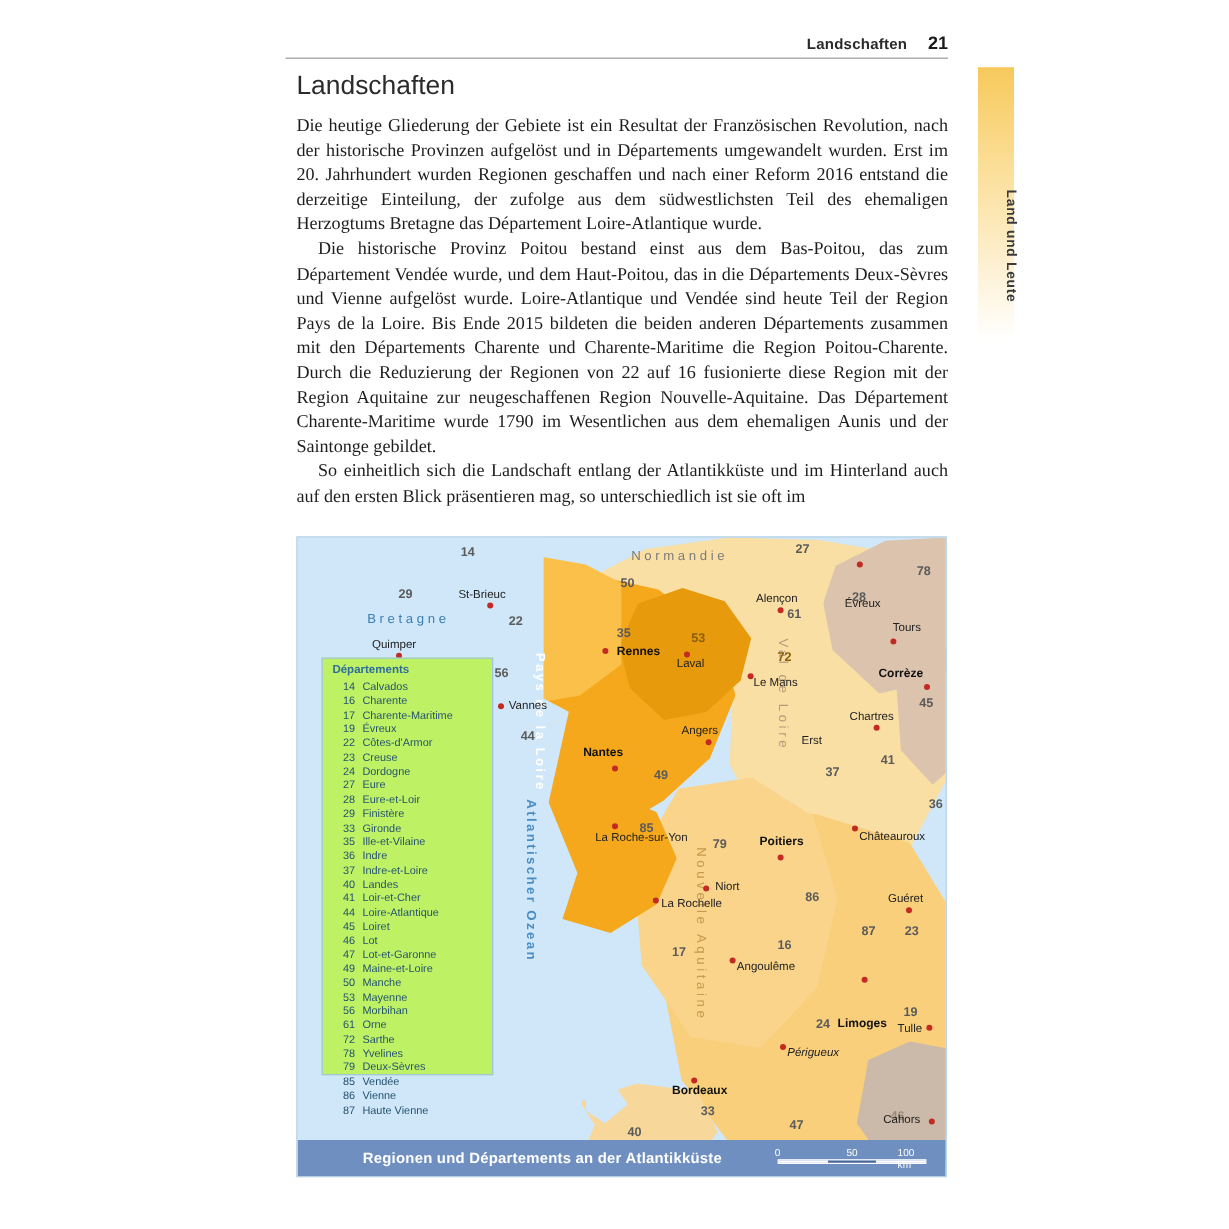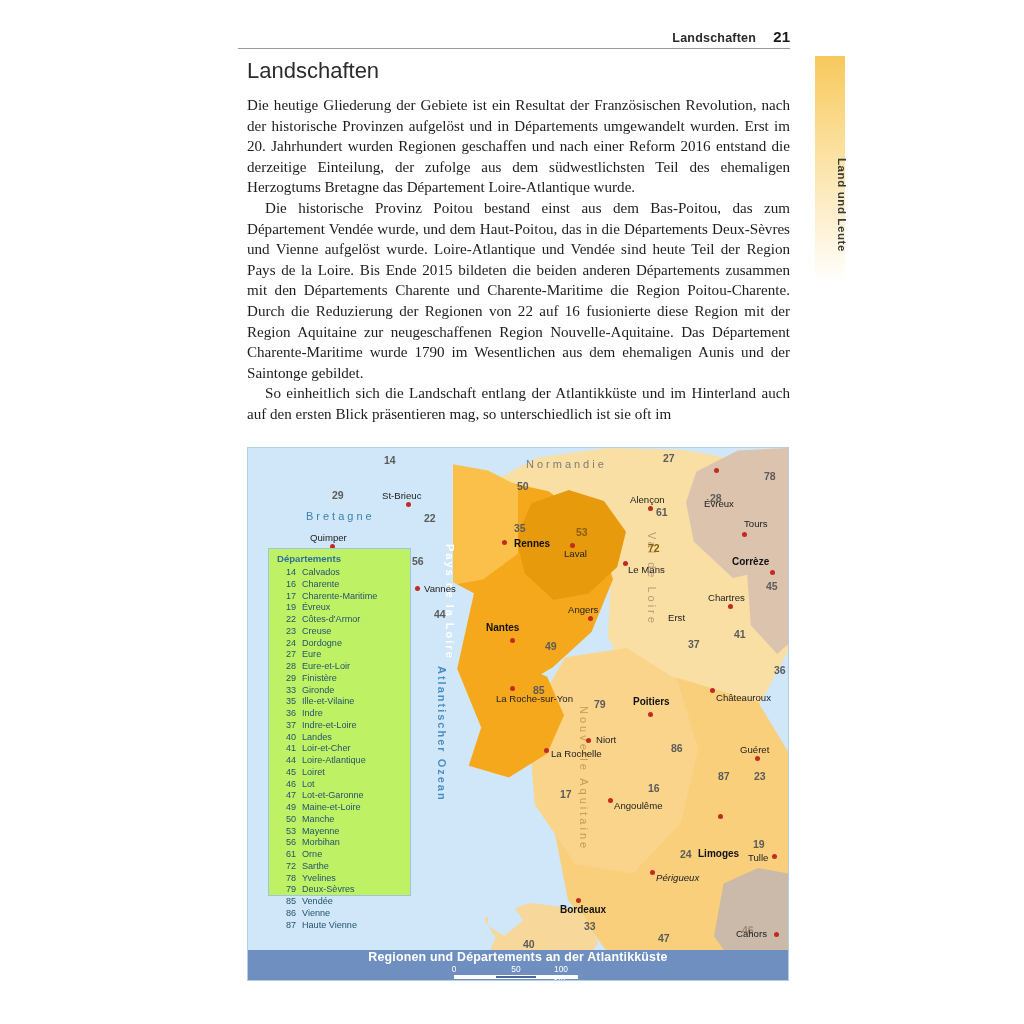--- a/index.html
+++ b/index.html
@@ -275,21 +275,20 @@
   .caption {
     position: absolute;
     left: 0; bottom: 0;
     width: 100%;
     height: 30px;
     background: #6e8fc0;
     display: flex;
     align-items: center;
     box-sizing: border-box;
     padding: 0 10px;
-    flex-direction: column;
   }
   .caption-text {
     flex: 1;
     font-size: 12.4px;
     font-weight: bold;
     color: #ffffff;
     text-align: center;
     letter-spacing: 0.2px;
   }
   .scalebar {

